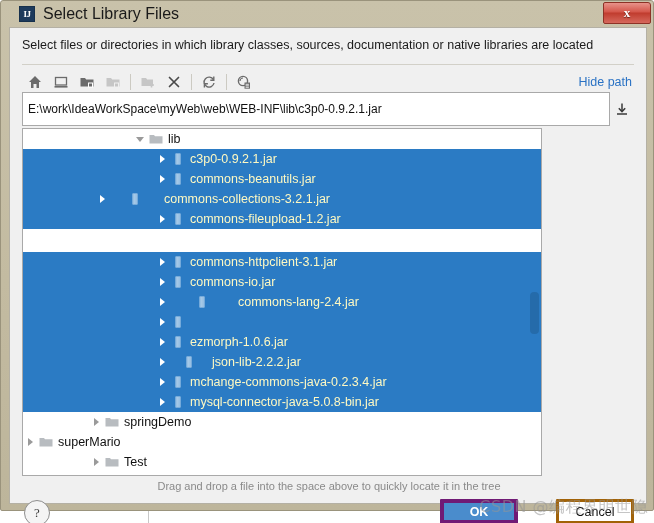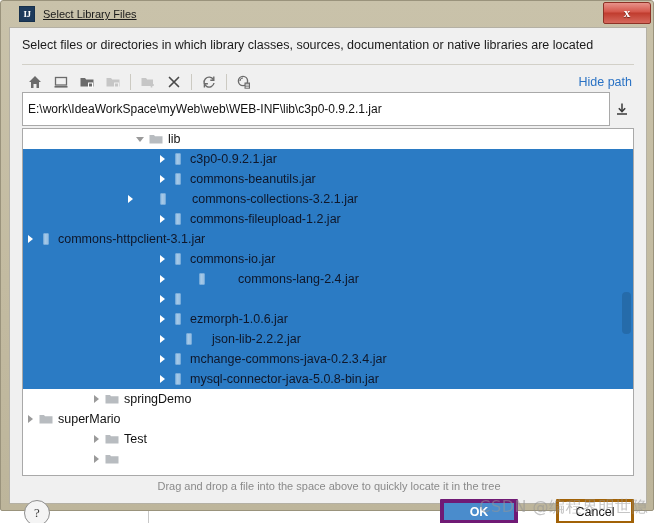--- a/index.html
+++ b/index.html
@@ -52,24 +52,23 @@
     color: #ffffff;
     font-size: 9px;
     font-weight: bold;
     font-family: "Liberation Serif", serif;
     letter-spacing: -0.5px;
     flex: 0 0 auto;
   }
 
   .title-text {
     margin-left: 8px;
-    font-size: 11px;
+    font-size: 16px;
     color: #1a1a1a;
     white-space: nowrap;
-    text-decoration: underline;
   }
 
   .close-btn {
     position: absolute;
     right: 4px;
     top: 1px;
     width: 46px;
     height: 20px;
     background: linear-gradient(180deg, #e8938a 0%, #d4564a 45%, #c03c2e 50%, #d6685c 100%);
     border: 1px solid #8d3226;
@@ -184,21 +183,21 @@
     justify-content: center;
     cursor: default;
     flex: 0 0 auto;
   }
 
   
   .tree-wrap {
     position: absolute;
     left: 12px;
     top: 100px;
-    width: 612px;
+    width: 520px;
     height: 348px;
     background: #ffffff;
     border: 1px solid #a9a9a9;
     box-sizing: border-box;
     overflow: hidden;
   }
 
   .tree {
     position: relative;
     width: 100%;
@@ -211,21 +210,21 @@
     display: flex;
     align-items: center;
     white-space: nowrap;
     font-size: 12.5px;
     color: #111111;
     cursor: default;
   }
 
   .tree-row.selected {
     background: #2b7bc4;
-    color: #0f172a;
+    color: #fef9c3;
   }
 
   .twisty {
     width: 14px;
     height: 20px;
     flex: 0 0 auto;
     display: flex;
     align-items: center;
     justify-content: center;
   }
@@ -504,21 +503,21 @@
               <span class="node-icon">
                 <svg width="14" height="14" viewBox="0 0 14 14">
                   <rect x="4.5" y="1.5" width="5" height="11" fill="#bfd9ef"></rect>
                   <rect x="6.6" y="1.5" width="0.9" height="11" fill="#7fb0dc"></rect>
                   <rect x="5.3" y="1.5" width="0.6" height="11" fill="#7fb0dc"></rect>
                   <rect x="8.2" y="1.5" width="0.6" height="11" fill="#7fb0dc"></rect>
                 </svg>
               </span>
               <span class="node-label">commons-beanutils.jar</span>
             </div>
-            <div class="tree-row selected" style="padding-left: 100px; gap: 17px;">
+            <div class="tree-row selected" style="padding-left: 72px; gap: 17px;">
               <span class="twisty">
                 <svg width="10" height="10" viewBox="0 0 10 10">
                   <path d="M3 1 L8 5 L3 9 Z" fill="#ffffff"></path>
                 </svg>
               </span>
               <span class="node-icon">
                 <svg width="14" height="14" viewBox="0 0 14 14">
                   <rect x="4.5" y="1.5" width="5" height="11" fill="#bfd9ef"></rect>
                   <rect x="6.6" y="1.5" width="0.9" height="11" fill="#7fb0dc"></rect>
                   <rect x="5.3" y="1.5" width="0.6" height="11" fill="#7fb0dc"></rect>
@@ -536,21 +535,21 @@
               <span class="node-icon">
                 <svg width="14" height="14" viewBox="0 0 14 14">
                   <rect x="4.5" y="1.5" width="5" height="11" fill="#bfd9ef"></rect>
                   <rect x="6.6" y="1.5" width="0.9" height="11" fill="#7fb0dc"></rect>
                   <rect x="5.3" y="1.5" width="0.6" height="11" fill="#7fb0dc"></rect>
                   <rect x="8.2" y="1.5" width="0.6" height="11" fill="#7fb0dc"></rect>
                 </svg>
               </span>
               <span class="node-label">commons-fileupload-1.2.jar</span>
             </div>
-            <div class="tree-row selected" style="">
+            <div class="tree-row selected" style="padding-left: 132px; margin-top: 23px;">
               <span class="twisty">
                 <svg width="10" height="10" viewBox="0 0 10 10">
                   <path d="M3 1 L8 5 L3 9 Z" fill="#ffffff"></path>
                 </svg>
               </span>
               <span class="node-icon">
                 <svg width="14" height="14" viewBox="0 0 14 14">
                   <rect x="4.5" y="1.5" width="5" height="11" fill="#bfd9ef"></rect>
                   <rect x="6.6" y="1.5" width="0.9" height="11" fill="#7fb0dc"></rect>
                   <rect x="5.3" y="1.5" width="0.6" height="11" fill="#7fb0dc"></rect>

